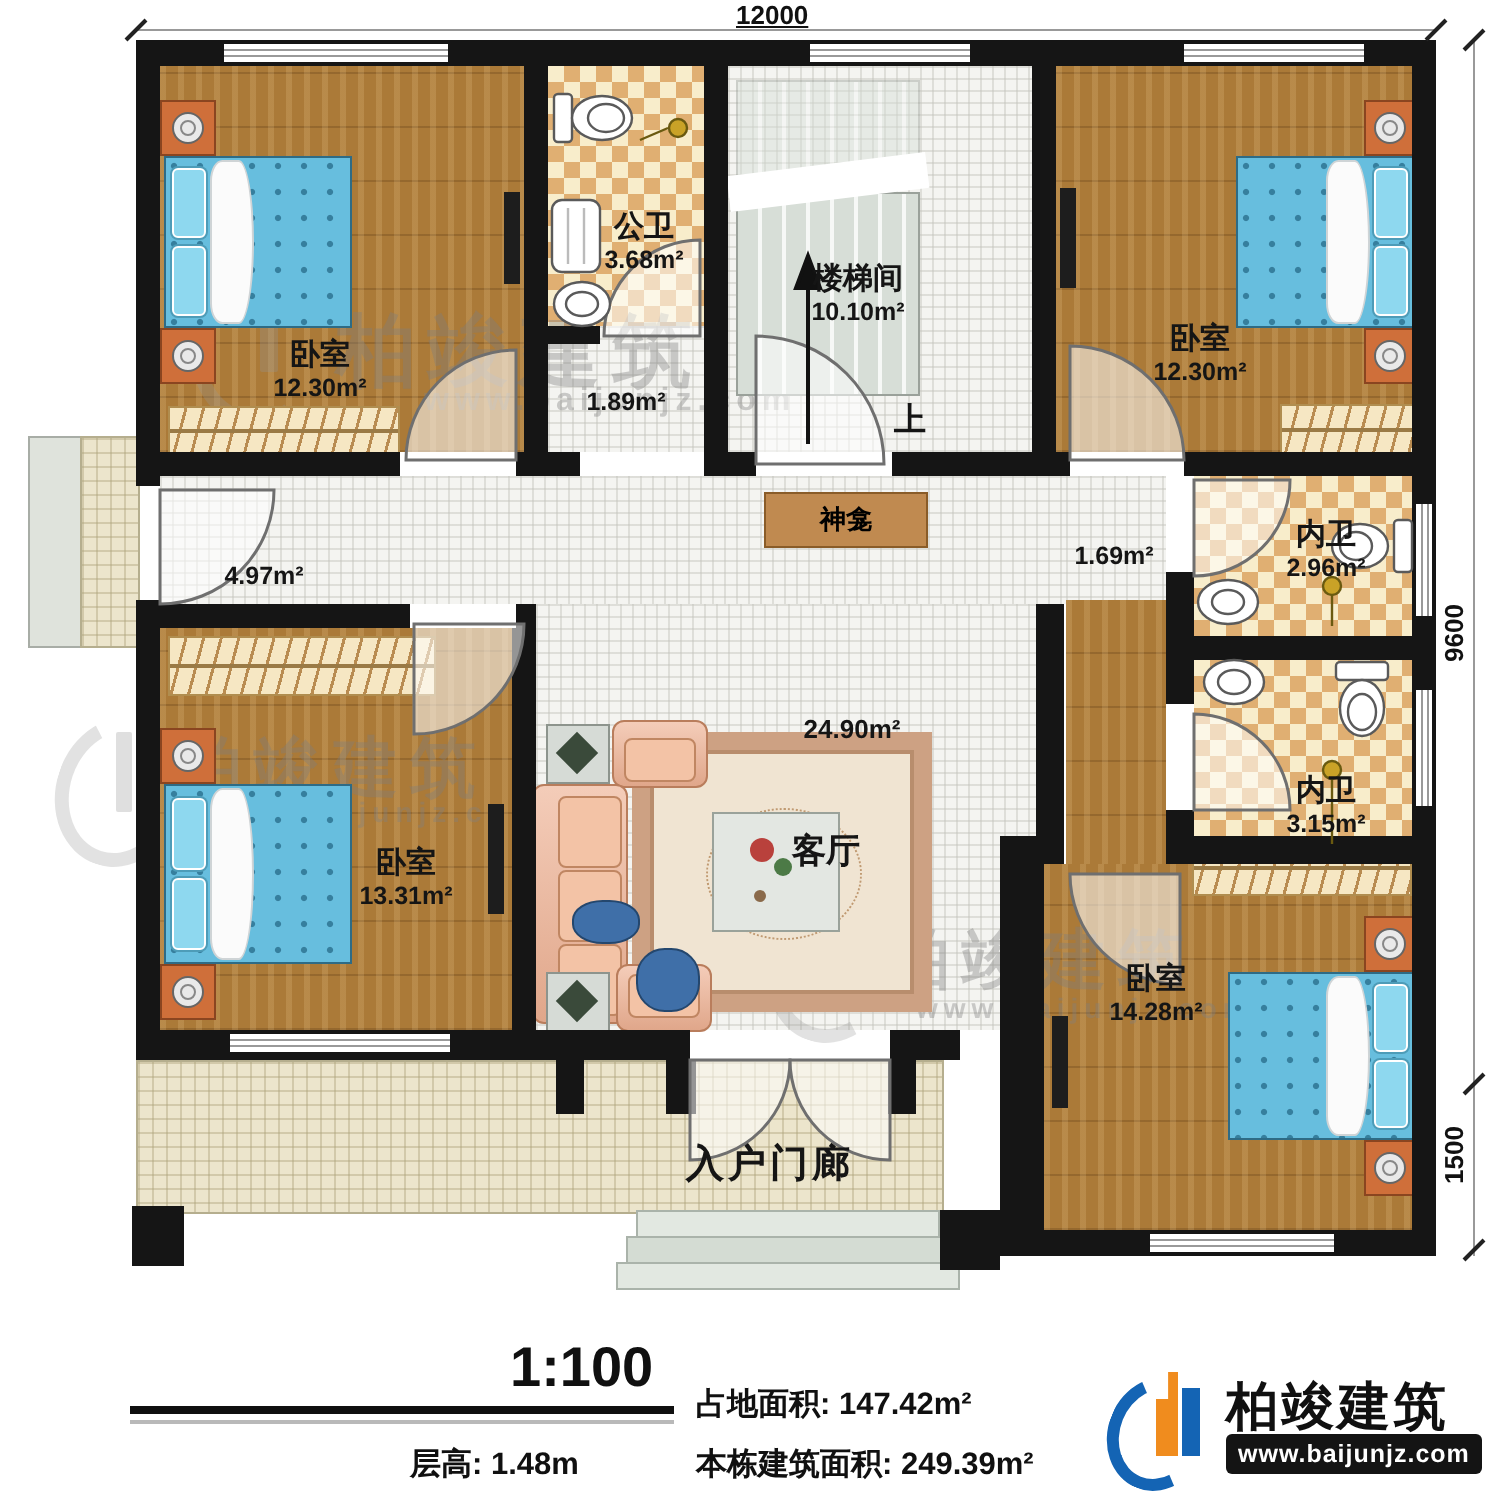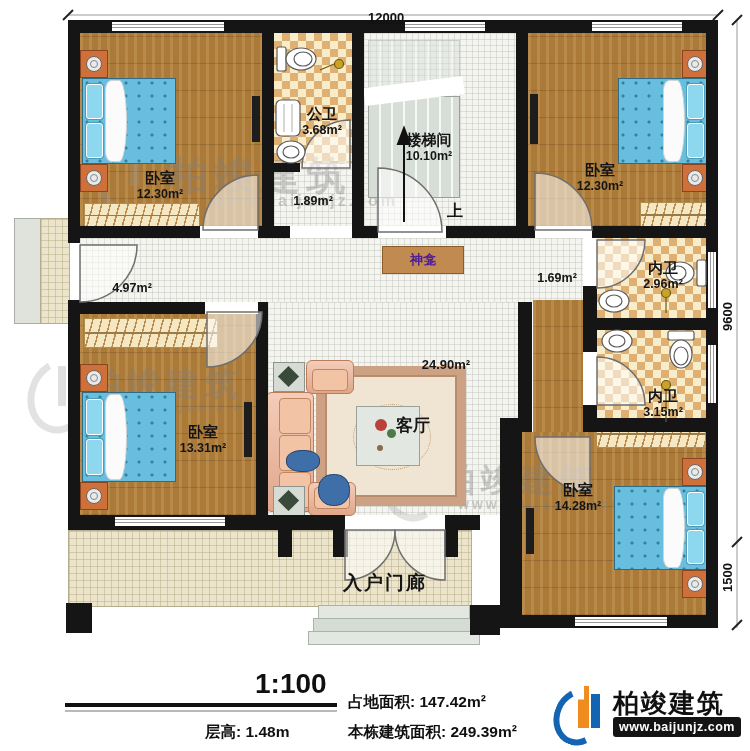--- a/index.html
+++ b/index.html
@@ -201,21 +201,21 @@
   <div class="abs ctable" style="left:356px;top:406px;width:62px;height:58px;">
     <div class="abs" style="left:18px;top:12px;width:12px;height:12px;border-radius:50%;background:#b9413c;"></div>
     <div class="abs" style="left:30px;top:22px;width:9px;height:9px;border-radius:50%;background:#4c7a46;"></div>
     <div class="abs" style="left:20px;top:38px;width:6px;height:6px;border-radius:50%;background:#8a6a4a;"></div>
   </div>
 
   <div class="abs" style="left:500px;top:420px;width:17px;height:86px;background:#5b3a22;border:1px solid #33200f;"></div>
   <div class="abs tv" style="left:504px;top:436px;width:7px;height:54px;"></div>
 
   <div class="abs shrine" style="left:382px;top:246px;width:80px;height:26px;">
-    <span style="font-size:13px;font-weight:bold;color:#4c1d95;">神龛</span>
+    <span style="font-size:13px;font-weight:bold;color:#000000;">神龛</span>
   </div>
 
   <div class="abs stairs" style="left:368px;top:40px;width:90px;height:50px;opacity:.45;"></div>
   <div class="abs stairs" style="left:368px;top:96px;width:90px;height:100px;"></div>
   <div class="abs" style="left:364px;top:82px;width:100px;height:18px;background:#fff;transform:rotate(-7deg);"></div>
 
   <div class="abs wall" style="left:68px;top:20px;width:650px;height:13px;"></div>
   <div class="abs winh" style="left:112px;top:20px;width:112px;height:13px;"></div>
   <div class="abs winh" style="left:405px;top:20px;width:80px;height:13px;"></div>
   <div class="abs winh" style="left:592px;top:20px;width:90px;height:13px;"></div>
@@ -330,21 +330,21 @@
     </g>
     <g stroke="#222" stroke-width="2">
       <line x1="63" y1="20" x2="73" y2="10"></line>
       <line x1="713" y1="20" x2="723" y2="10"></line>
       <line x1="732" y1="25" x2="742" y2="15"></line>
       <line x1="732" y1="547" x2="742" y2="537"></line>
       <line x1="732" y1="630" x2="742" y2="620"></line>
     </g>
   </svg>
 
-  <div class="dimtext" style="left:368px;top:10px;text-decoration:underline;">12000</div>
+  <div class="dimtext" style="left:368px;top:0px;text-decoration:underline;">12000</div>
   <div class="dim-v" style="left:692px;top:309px;">9600</div>
   <div class="dim-v" style="left:692px;top:570px;">1500</div>
 
   <div class="rlabel" style="left:110px;top:170px;width:100px;">
     <span class="rname">卧室</span>
     <span class="rarea">12.30m²</span>
   </div>
   <div class="rlabel" style="left:277px;top:106px;width:90px;">
     <span class="rname">公卫</span>
     <span class="rarea">3.68m²</span>
@@ -370,21 +370,21 @@
     <span>1.69m²</span>
   </div>
   <div class="rlabel" style="left:626px;top:260px;width:74px;">
     <span class="rname">内卫</span>
     <span class="rarea">2.96m²</span>
   </div>
   <div class="rlabel" style="left:626px;top:388px;width:74px;">
     <span class="rname">内卫</span>
     <span class="rarea">3.15m²</span>
   </div>
-  <div class="rlabel arealone" style="left:404px;top:358px;width:84px;font-size:13px;">
+  <div class="rlabel arealone" style="left:384px;top:358px;width:84px;font-size:13px;">
     <span>24.90m²</span>
   </div>
   <div class="rlabel" style="left:378px;top:416px;width:70px;font-size:17px;">
     <span>客厅</span>
   </div>
   <div class="rlabel" style="left:153px;top:424px;width:100px;">
     <span class="rname">卧室</span>
     <span class="rarea">13.31m²</span>
   </div>
   <div class="rlabel" style="left:528px;top:482px;width:100px;">

